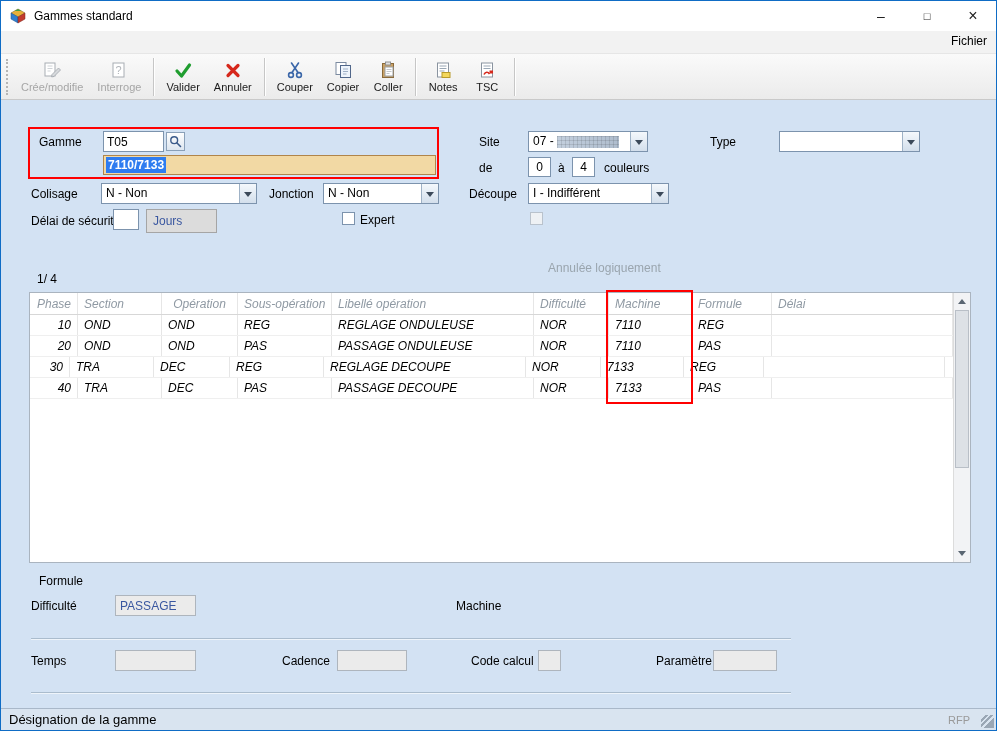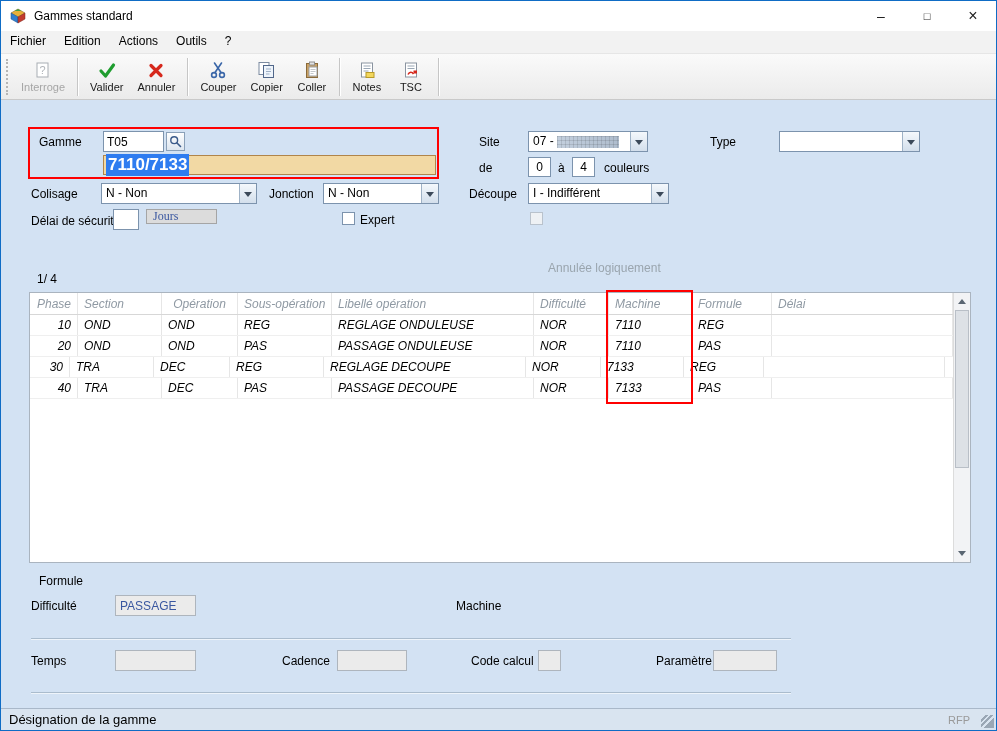--- a/index.html
+++ b/index.html
@@ -15,21 +15,21 @@
   .title { margin-left:8px; font-size:12px; color:#000; }
   .winbtns { position:absolute; right:0; top:0; height:30px; display:flex; }
   .wbtn { width:46px; height:29px; display:flex; align-items:center; justify-content:center;
           color:#222; cursor:default; }
   .glyph-min { font-size:14px; line-height:10px; }
   .glyph-max { font-size:11px; }
   .glyph-close { font-size:16px; }
 
   
   .menubar { position:absolute; left:0; top:30px; right:0; height:22px; background:#f2f2f2;
-             display:flex; align-items:flex-start; font-size:12px; }
+             display:flex; align-items:flex-end; font-size:12px;flex-direction:column; }
   .mitem { padding:3px 9px; color:#000; }
 
   
   .toolbar { position:absolute; left:0; top:52px; right:0; height:47px;
              background:linear-gradient(#fafafa,#ebebeb);
              border-top:1px solid #e6e6e6; border-bottom:1px solid #c9c9c9;
              display:flex; align-items:center; padding-left:3px; }
   .tgrip { width:4px; height:36px; border-left:2px dotted #b5b5b5; margin:0 4px 0 2px; }
   .tbtn { display:flex; flex-direction:column; align-items:center; justify-content:center;
           padding:3px 7px; min-width:44px; height:42px; }
@@ -45,21 +45,21 @@
   .lbl.gray { color:#9aa5ae; }
 
   .tin { position:absolute; border:1px solid #7c93ad; background:#fff; font:12px "Liberation Sans",sans-serif;
          padding:0 3px; color:#000; }
   .tin.center { text-align:center; padding:0; }
 
   .sbtn { position:absolute; border:1px solid #8aa0b8; background:linear-gradient(#fefefe,#dde6f0);
           display:flex; align-items:center; justify-content:center; }
 
   .designation { position:absolute; background:#f2d9a4; border:1px solid #b0854a;
-                 font-size:17px; display:flex; align-items:center; padding-left:2px; }
+                 font-size:12px; display:flex; align-items:center; padding-left:2px; }
   .designation .sel { background:#2e7cf0; color:#fff; font-weight:bold; padding:1px 2px; }
 
   .combo { position:absolute; background:#fff; border:1px solid #7c93ad; display:flex; }
   .combo .val { flex:1; padding:0 4px; font-size:12px; line-height:19px; white-space:nowrap;
                 overflow:hidden; display:flex; align-items:center; }
   .combo .cbtn { width:17px; background:linear-gradient(#f4f8fc,#d3dfec); border-left:1px solid #9fb2c6;
                  display:flex; align-items:center; justify-content:center; }
   .combo .cbtn::after { content:""; width:0; height:0; border:4px solid transparent;
                         border-top:5px solid #3c4a5a; margin-top:5px; }
 
@@ -145,20 +145,30 @@
     <span class="mitem">Fichier</span>
     <span class="mitem">Edition</span>
     <span class="mitem">Actions</span>
     <span class="mitem">Outils</span>
     <span class="mitem">?</span>
   </div>
 
   <div class="toolbar">
     <div class="tgrip"></div>
 
+    <div class="tbtn disabled">
+      <span class="ticon">
+        <svg width="20" height="18" viewBox="0 0 20 18">
+          <rect x="3" y="2" width="10" height="13" fill="#fff" stroke="#a8adb3"></rect>
+          <path d="M5.5 5h5M5.5 7.5h5M5.5 10h3" stroke="#cfd3d7" stroke-width="1"></path>
+          <path d="M10 13.5l6.5-6.5 2 2-6.5 6.5-2.4.4z" fill="#d6d9dc" stroke="#a0a5ab" stroke-width="0.8"></path>
+        </svg>
+      </span>
+      <span class="tlabel">Crée/modifie</span>
+    </div>
 
     <div class="tbtn disabled">
       <span class="ticon">
         <svg width="20" height="18" viewBox="0 0 20 18">
           <rect x="4" y="2" width="11" height="14" fill="#fff" stroke="#a8adb3"></rect>
           <text x="9.5" y="13" font-size="11" fill="#b0b4b9" text-anchor="middle" font-family="Liberation Sans">?</text>
         </svg>
       </span>
       <span class="tlabel">Interroge</span>
     </div>
@@ -295,21 +305,21 @@
   </div>
 
   <span class="lbl" style="left:468px; top:186px;">Découpe</span>
   <div class="combo" style="left:527px; top:182px; width:141px; height:21px;">
     <span class="val">I - Indifférent</span>
     <span class="cbtn"></span>
   </div>
 
   <span class="lbl" style="left:30px; top:213px;">Délai de sécurité</span>
   <input class="tin" style="left: 112px; top: 208px; width: 26px; height: 21px;" value="">
-  <div class="unitbox" style="left:145px; top:208px; width:71px; height:15px;font-family:Liberation Serif, serif;">Jours</div>
+  <div class="unitbox" style="left:145px; top:208px; width:71px; height:24px;">Jours</div>
 
   <span class="cb" style="left:341px; top:211px;"></span>
   <span class="lbl" style="left:359px; top:212px;">Expert</span>
 
   <span class="cb disabled" style="left:529px; top:211px;"></span>
   <span class="lbl gray" style="left:547px; top:212px;margin-top:48px;">Annulée logiquement</span>
 
   <div class="annot" style="left:27px; top:126px; width:411px; height:52px;"></div>
 
   <span class="lbl" style="left:36px; top:271px;">1/ 4</span>

